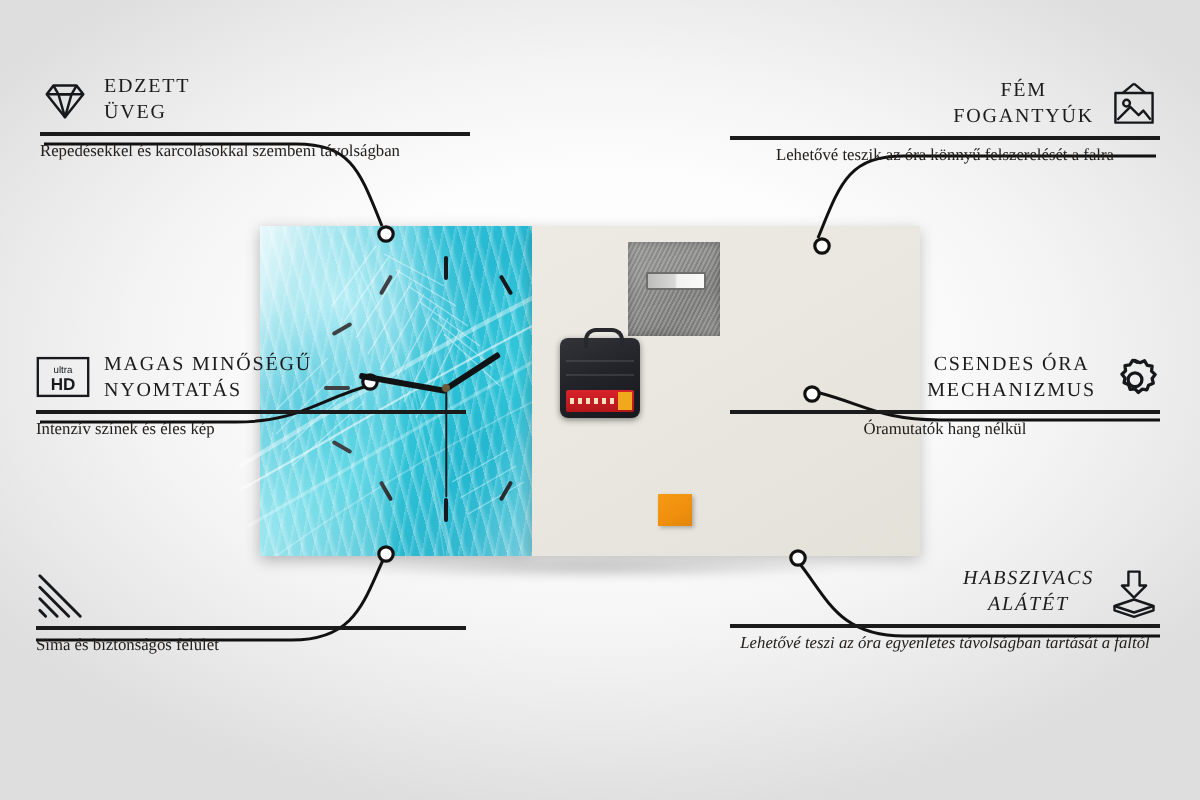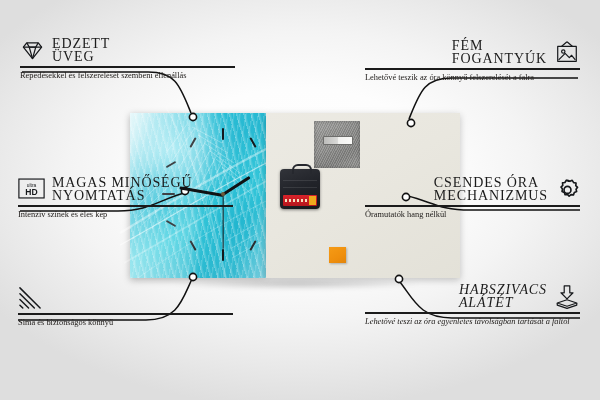--- a/index.html
+++ b/index.html
@@ -76,25 +76,25 @@
     box-shadow:1px 1px 2px rgba(0,0,0,.25);
   }
   .shadow{
     position:absolute;left:122px;top:276px;width:350px;height:16px;
     background:radial-gradient(ellipse 50% 50% at 50% 50%, rgba(0,0,0,.20) 0%, rgba(0,0,0,0) 72%);
     filter:blur(2px);
   }
   
   .callout{position:absolute;width:215px;}
   .callout.left{text-align:left;}
-  .callout.right{text-align:left;}
+  .callout.right{text-align:center;}
   .co-head{display:flex;align-items:center;gap:7px;}
   .callout.right .co-head{justify-content:flex-end;}
   .co-title{
-    font-size:14px;letter-spacing:.9px;color:#1b1b1b;line-height:12.5px;
+    font-size:10px;letter-spacing:.9px;color:#1b1b1b;line-height:12.5px;
     font-family:"Liberation Serif",serif;text-transform:uppercase;font-weight:400;
   }
   .co-rule{height:1.6px;background:#1b1b1b;margin:3px 0 3px 0;}
   .co-desc{font-size:8.4px;line-height:10.4px;color:#23201e;font-family:"Liberation Serif",serif;}
   .ico{width:38px;height:25px;flex:0 0 25px;display:block;}
   svg{display:block;overflow:visible;}
   .lines{position:absolute;left:0;top:0;width:600px;height:400px;pointer-events:none;}
 </style>
 </head>
 <body>
@@ -200,21 +200,21 @@
               <path d="M19,5 L16.4,9.5 L13,21.5"></path>
           <path d="M9.6,9.5 L16.4,9.5"></path>
         </g>
           </svg>
       </span>
       <span class="co-title">
         <span>EDZETT</span><br><span>ÜVEG</span>
       </span>
     </div>
     <div class="co-rule"></div>
-    <div class="co-desc">Repedésekkel és felszerelését szembeni ellenállás</div>
+    <div class="co-desc">Repedésekkel és karcolásokkal szembeni távolságban</div>
   </div>
 
   <div class="callout left" style="left:18px;top:177px;">
     <div class="co-head">
       <span class="ico">
         <svg width="27" height="23" viewBox="0 0 30 24">
           <rect x="1" y="1.5" width="28" height="21" fill="none" stroke="#16181b" stroke-width="1.3"></rect>
           <text x="15" y="10" font-family="Liberation Sans, sans-serif" font-size="5.4" text-anchor="middle" fill="#16181b">ultra</text>
           <text x="15" y="19.5" font-family="Liberation Sans, sans-serif" font-size="9.5" font-weight="bold" text-anchor="middle" fill="#16181b">HD</text>
         </svg>
@@ -234,21 +234,21 @@
             <g stroke="#16181b" stroke-width="1.5" stroke-linecap="round">
           <path d="M2,3 L23,24"></path>
               <path d="M2,9 L17,24"></path>
               <path d="M2,15 L11,24"></path>
               <path d="M2,21 L5,24"></path>
         </g>
           </svg>
       </span>
     </div>
     <div class="co-rule"></div>
-    <div class="co-desc">Sima és biztonságos könnyű</div>
+    <div class="co-desc">Sima és biztonságos felület</div>
   </div>
 
   <div class="callout right" style="left:365px;top:40px;">
     <div class="co-head">
       <span class="co-title">
         <span>FÉM</span><br><span>FOGANTYÚK</span>
       </span>
       <span class="ico">
         <svg width="26" height="25" viewBox="0 0 28 26">
             <g fill="none" stroke="#16181b" stroke-width="1.3" stroke-linejoin="round">

